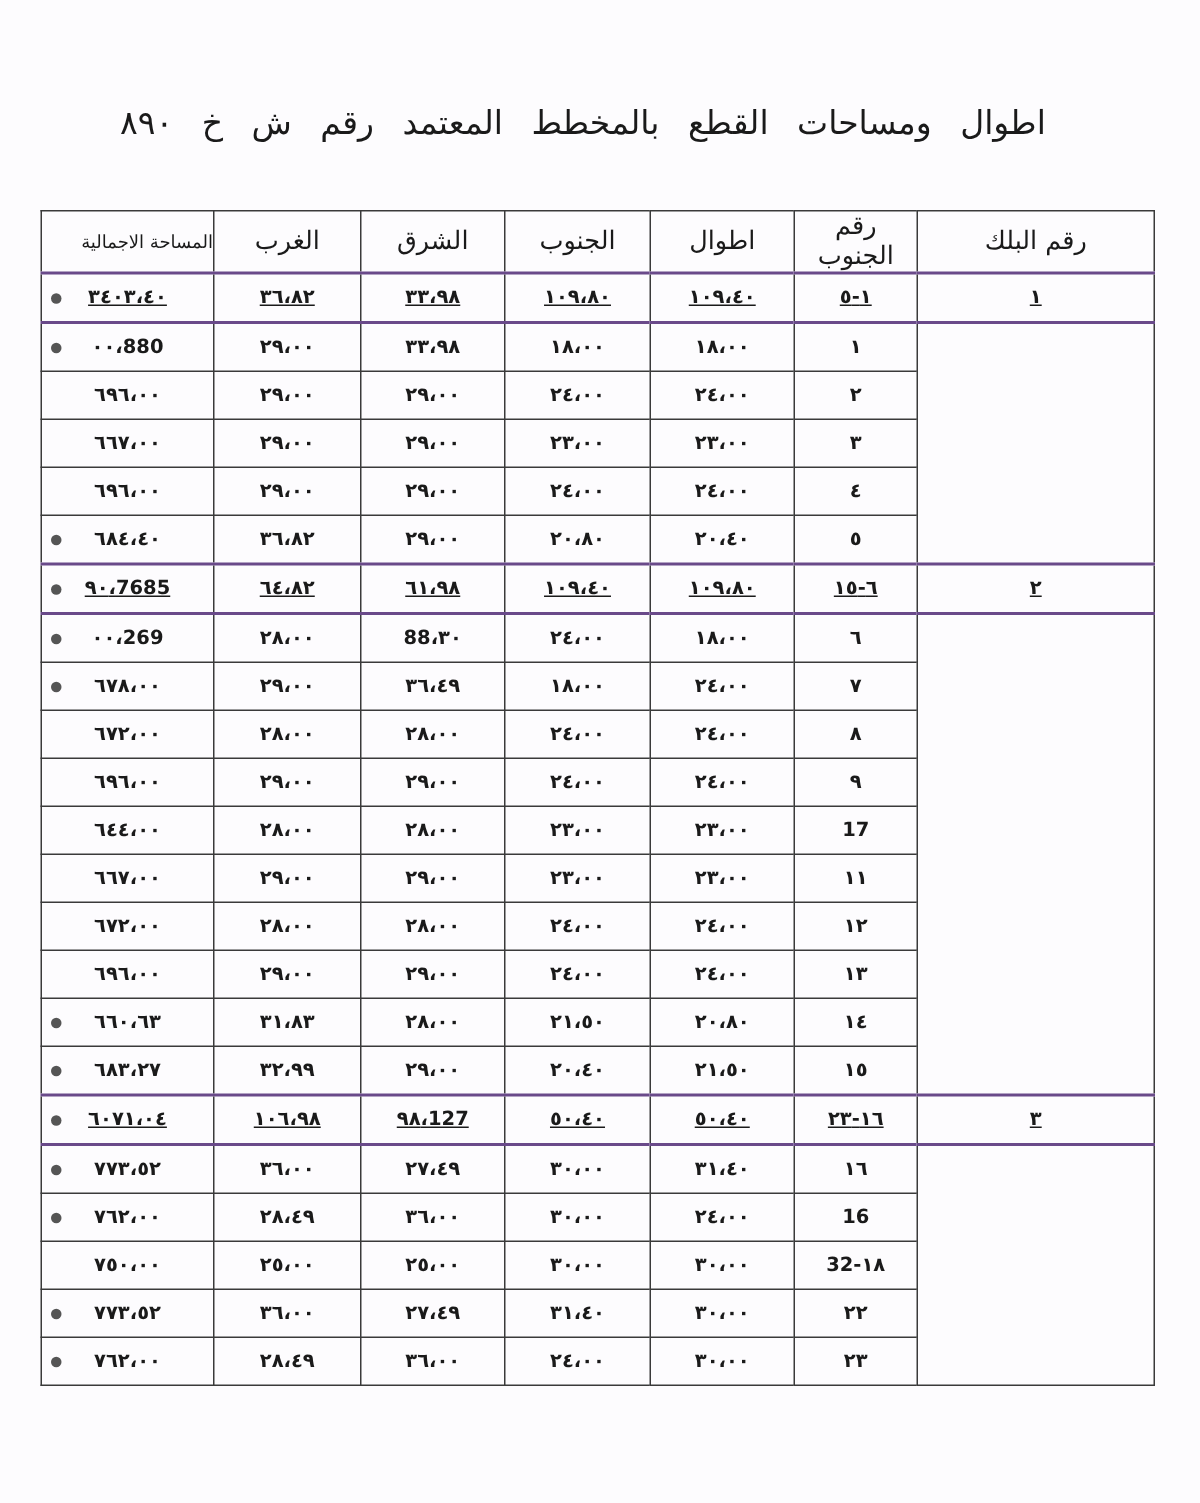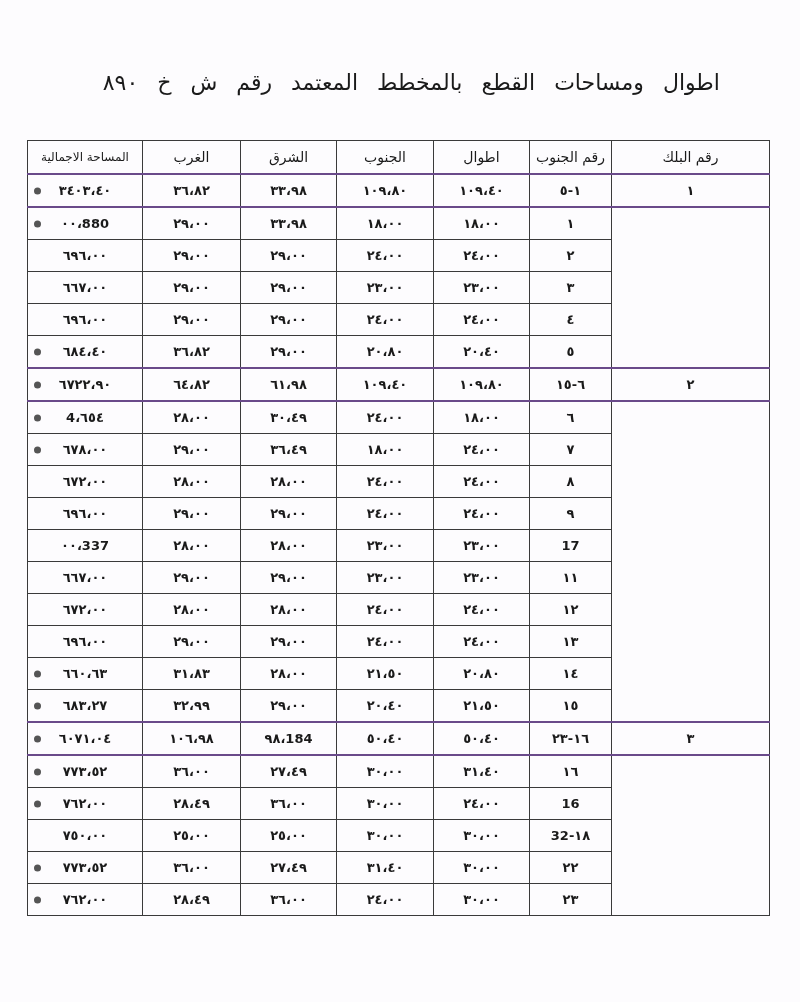--- a/index.html
+++ b/index.html
@@ -13,21 +13,21 @@
     body {
       position: relative;
       font-family: "DejaVu Sans", sans-serif;
       color: #1a1a1a;
     }
     .page-title {
       position: absolute;
       top: 70px;
       left: 80px;
       width: 640px;
-      text-align: right;
+      text-align: left;
       font-size: 22px;
       direction: rtl;
       word-spacing: 12px;
       color: #1a1a1a;
     }
     .doc-table {
       position: absolute;
       top: 140px;
       left: 27px;
       width: 742px;
@@ -38,27 +38,28 @@
     .doc-table th, .doc-table td {
       border: 1.5px solid #3a3a3a;
       height: 31px;
       text-align: center;
       font-size: 13px;
       padding: 0;
       font-weight: bold;
     }
     .doc-table th {
       font-weight: normal;
-      font-size: 14px;
+      font-size: 17px;
       height: 32px;
     }
-    .doc-table th.total-head { font-size: 12px; }
+    .doc-table th.total-head { font-size: 12px; text-align: right; }
     .doc-table tr.block-row td {
       border-top: 2.5px solid #6a4a8a;
       border-bottom: 2.5px solid #6a4a8a;
+      text-decoration: underline;
     }
     .doc-table td.block-cell {
       vertical-align: top;
       padding-top: 8px;
       font-size: 14px;
     }
     .doc-table td.total-cell {
       text-align: center;
       position: relative;
     }
@@ -157,30 +158,30 @@
         <td>٣٦،٨٢</td>
         <td class="total-cell"><span>٦٨٤،٤٠</span><span class="mark-dot"></span></td>
       </tr>
       <tr class="block-row">
         <td>٢</td>
         <td>٦-١٥</td>
         <td>١٠٩،٨٠</td>
         <td>١٠٩،٤٠</td>
         <td>٦١،٩٨</td>
         <td>٦٤،٨٢</td>
-        <td class="total-cell"><span>٦٧٢٢،٩٠</span><span class="mark-dot"></span></td>
+        <td class="total-cell"><span>7685،٩٠</span><span class="mark-dot"></span></td>
       </tr>
       <tr>
         <td rowspan="10" class="block-cell"></td>
         <td>٦</td>
         <td>١٨،٠٠</td>
         <td>٢٤،٠٠</td>
-        <td>٣٠،٤٩</td>
-        <td>٢٨،٠٠</td>
-        <td class="total-cell"><span>٦٥٤،4</span><span class="mark-dot"></span></td>
+        <td>٣٠،88</td>
+        <td>٢٨،٠٠</td>
+        <td class="total-cell"><span>269،٠٠</span><span class="mark-dot"></span></td>
       </tr>
       <tr>
         <td>٧</td>
         <td>٢٤،٠٠</td>
         <td>١٨،٠٠</td>
         <td>٣٦،٤٩</td>
         <td>٢٩،٠٠</td>
         <td class="total-cell"><span>٦٧٨،٠٠</span><span class="mark-dot"></span></td>
       </tr>
       <tr>
@@ -198,21 +199,21 @@
         <td>٢٩،٠٠</td>
         <td>٢٩،٠٠</td>
         <td class="total-cell"><span>٦٩٦،٠٠</span></td>
       </tr>
       <tr>
         <td>17</td>
         <td>٢٣،٠٠</td>
         <td>٢٣،٠٠</td>
         <td>٢٨،٠٠</td>
         <td>٢٨،٠٠</td>
-        <td class="total-cell"><span>337،٠٠</span></td>
+        <td class="total-cell"><span>٦٤٤،٠٠</span></td>
       </tr>
       <tr>
         <td>١١</td>
         <td>٢٣،٠٠</td>
         <td>٢٣،٠٠</td>
         <td>٢٩،٠٠</td>
         <td>٢٩،٠٠</td>
         <td class="total-cell"><span>٦٦٧،٠٠</span></td>
       </tr>
       <tr>
@@ -245,21 +246,21 @@
         <td>٢٠،٤٠</td>
         <td>٢٩،٠٠</td>
         <td>٣٢،٩٩</td>
         <td class="total-cell"><span>٦٨٣،٢٧</span><span class="mark-dot"></span></td>
       </tr>
       <tr class="block-row">
         <td>٣</td>
         <td>١٦-٢٣</td>
         <td>٥٠،٤٠</td>
         <td>٥٠،٤٠</td>
-        <td>184،٩٨</td>
+        <td>127،٩٨</td>
         <td>١٠٦،٩٨</td>
         <td class="total-cell"><span>٦٠٧١،٠٤</span><span class="mark-dot"></span></td>
       </tr>
       <tr>
         <td rowspan="5" class="block-cell"></td>
         <td>١٦</td>
         <td>٣١،٤٠</td>
         <td>٣٠،٠٠</td>
         <td>٢٧،٤٩</td>
         <td>٣٦،٠٠</td>

